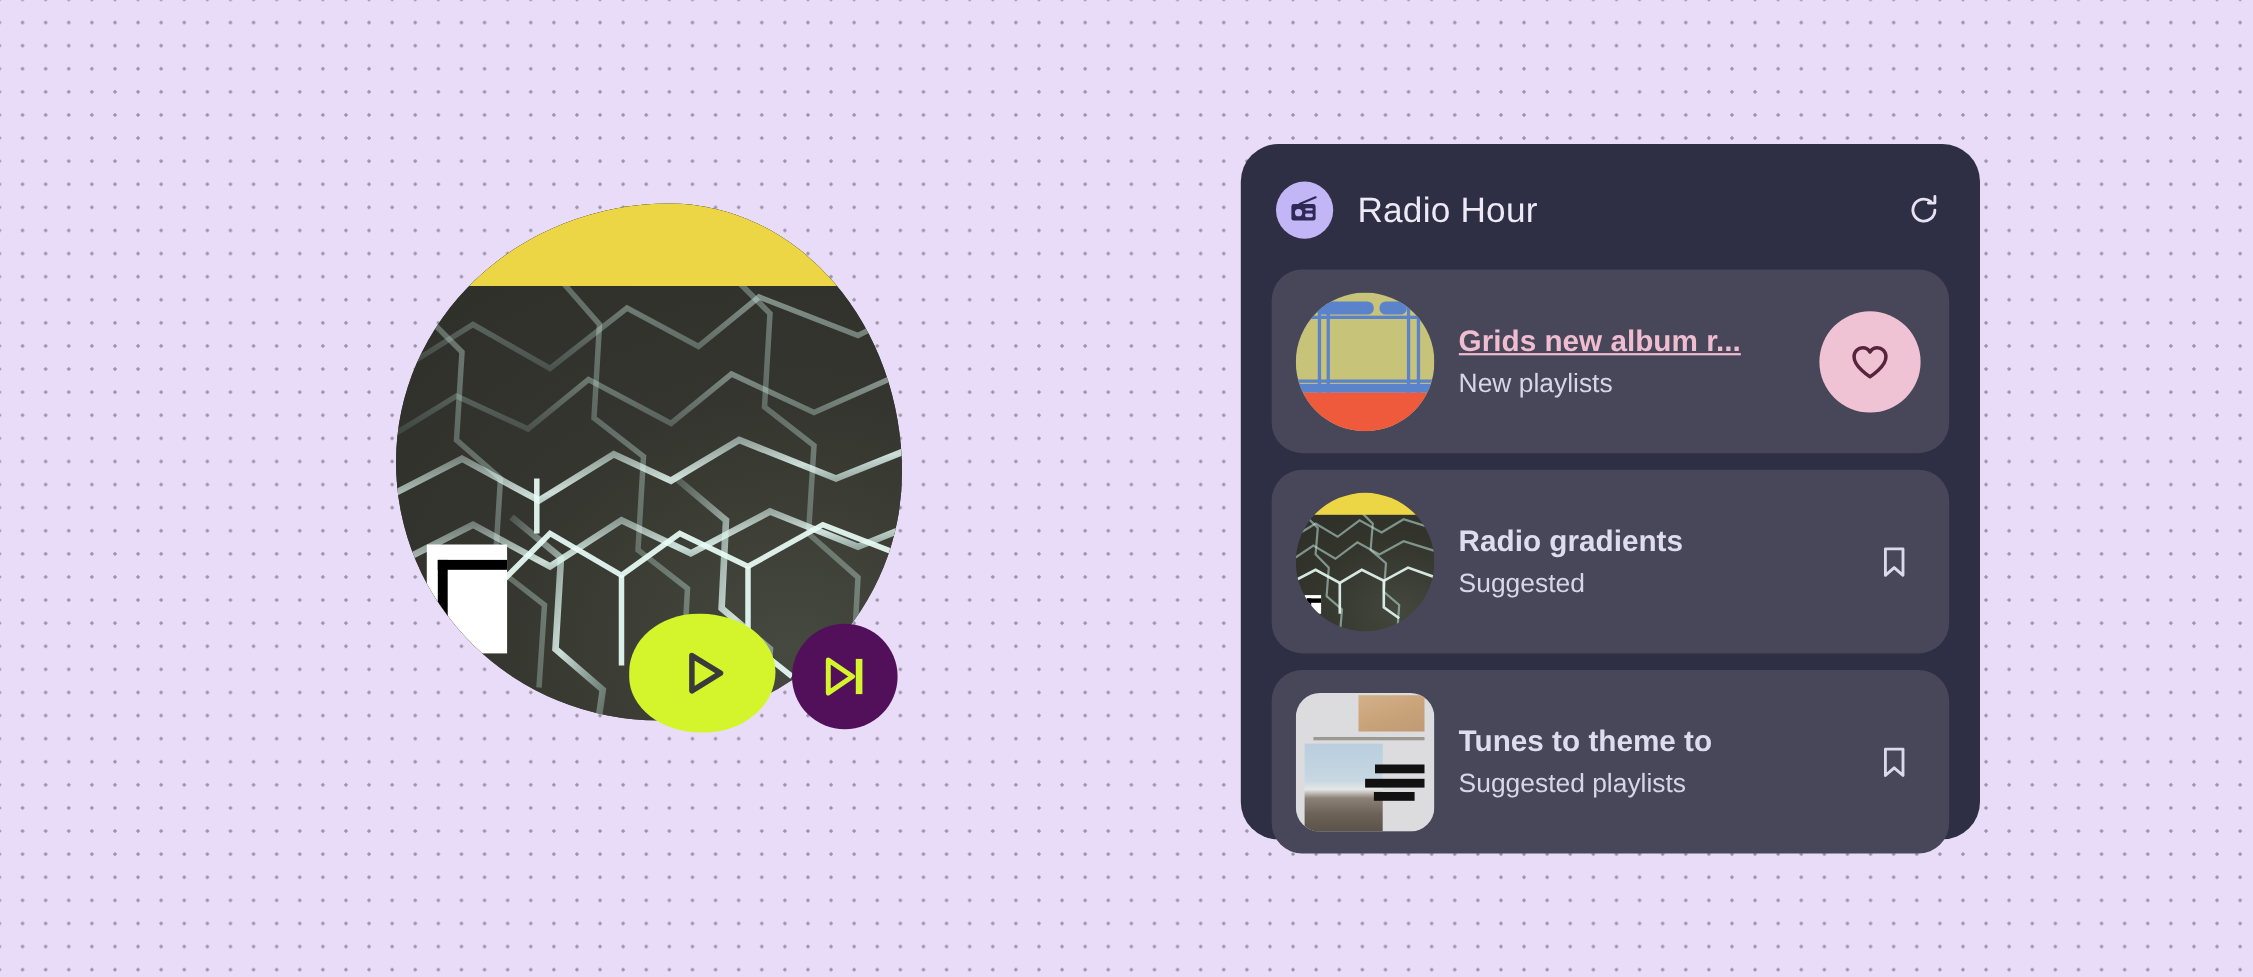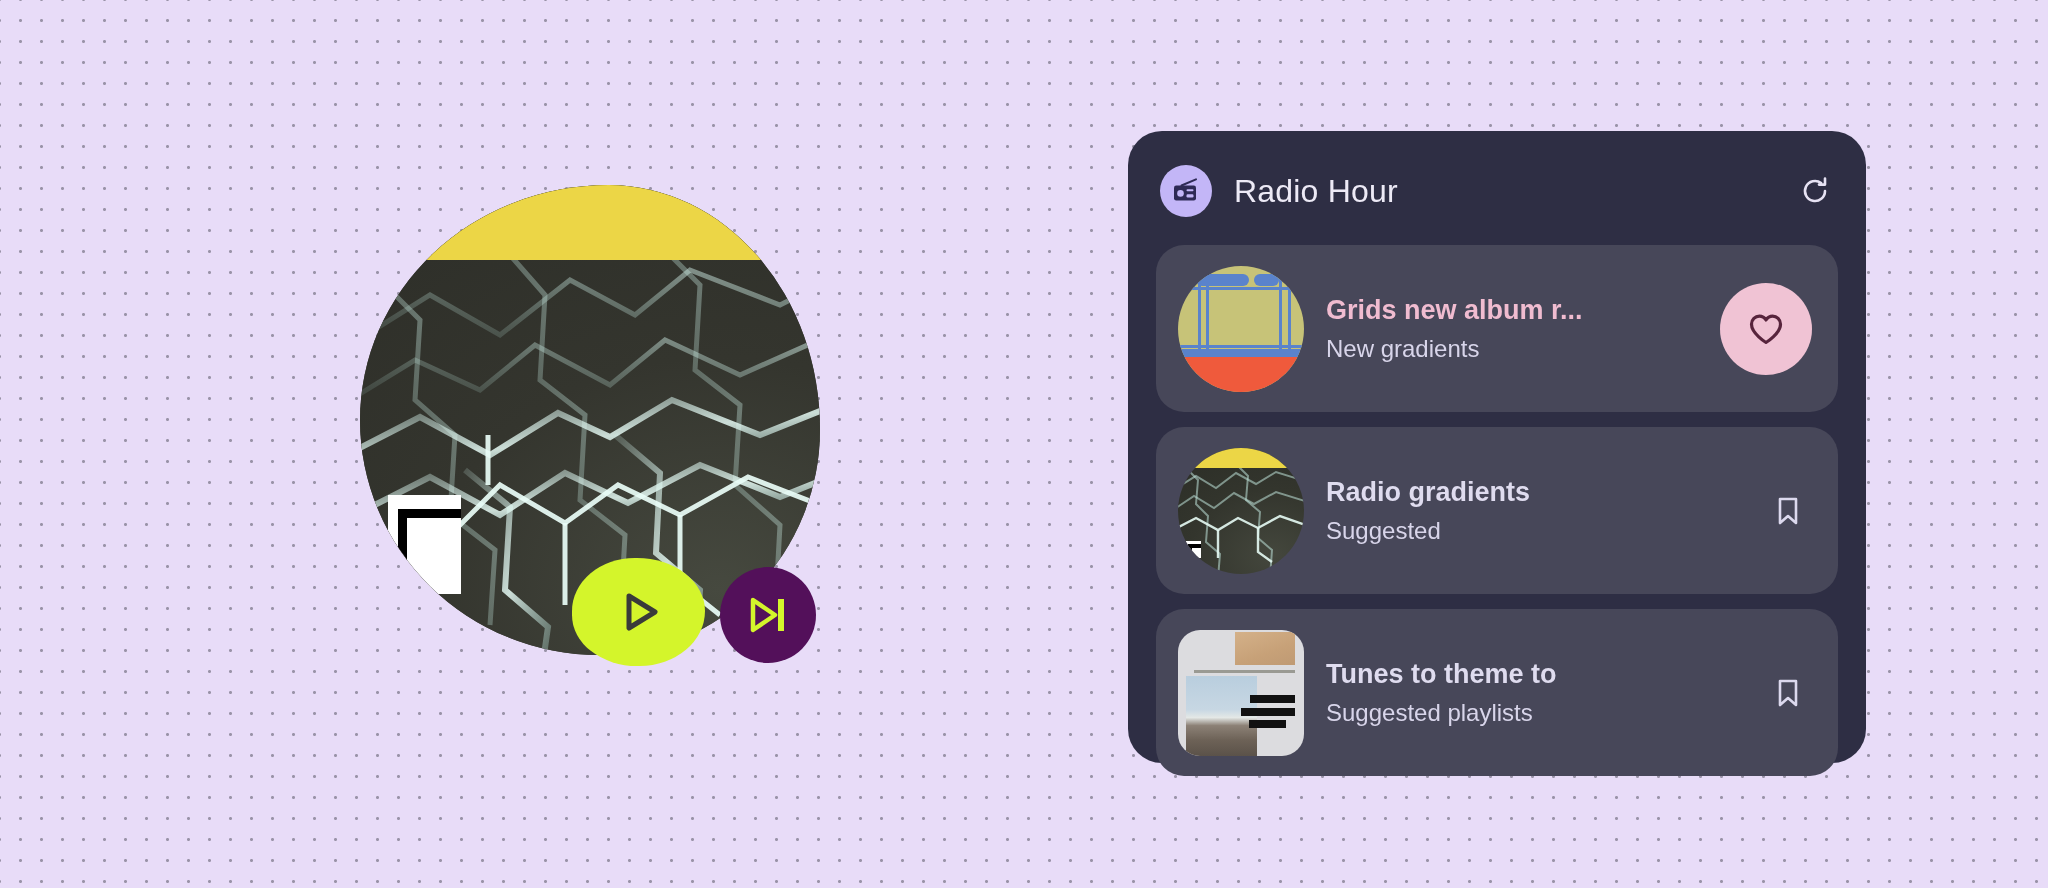--- a/index.html
+++ b/index.html
@@ -106,21 +106,21 @@
     display: flex;
     align-items: center;
     justify-content: center;
   }
 
   
   #radio-card {
     position: absolute;
     left: 1128px;
     top: 131px;
-    width: 738px;
+    width: 672px;
     height: 632px;
     background: #2e2e44;
     border-radius: 34px;
     padding: 6px;
     box-sizing: border-box;
   }
   #card-header {
     position: absolute;
     left: 32px;
     top: 24px;
@@ -198,21 +198,21 @@
     gap: 9px;
   }
   .item-title {
     font-size: 27px;
     font-weight: bold;
     color: #dfdcef;
     white-space: nowrap;
     overflow: hidden;
     text-overflow: ellipsis;
   }
-  .item-title.pink { color: #f0bcd0; }
+  .item-title.pink { color: #f0bcd0; text-decoration: underline; }
   .item-sub {
     font-size: 24px;
     font-weight: 400;
     color: #d8d5ea;
     white-space: nowrap;
   }
   .action-btn {
     flex: 0 0 auto;
     border: 0;
     background: transparent;
@@ -370,21 +370,21 @@
             <div class="vline" style="left:80%"></div>
             <div class="vline" style="left:87%"></div>
             <div class="hline" style="top:17%"></div>
             <div class="hline" style="top:63%"></div>
             <div class="bluebar"></div>
             <div class="bottom"></div>
           </div>
         </div>
         <div class="item-text">
           <div class="item-title pink">Grids new album r...</div>
-          <div class="item-sub">New gradients</div>
+          <div class="item-sub">New playlists</div>
         </div>
         <button class="action-btn heart-pill">
           <svg width="42" height="42" viewBox="0 0 42 42">
             <path d="M21 34.5 C21 34.5 6.5 25.5 6.5 16.3 C6.5 11.6 10.2 8.2 14.4 8.2
                      C17.4 8.2 19.7 9.9 21 12 C22.3 9.9 24.6 8.2 27.6 8.2
                      C31.8 8.2 35.5 11.6 35.5 16.3 C35.5 25.5 21 34.5 21 34.5 Z" fill="none" stroke="#57243c" stroke-width="3.2" stroke-linejoin="round"></path>
           </svg>
         </button>
       </div>
 

